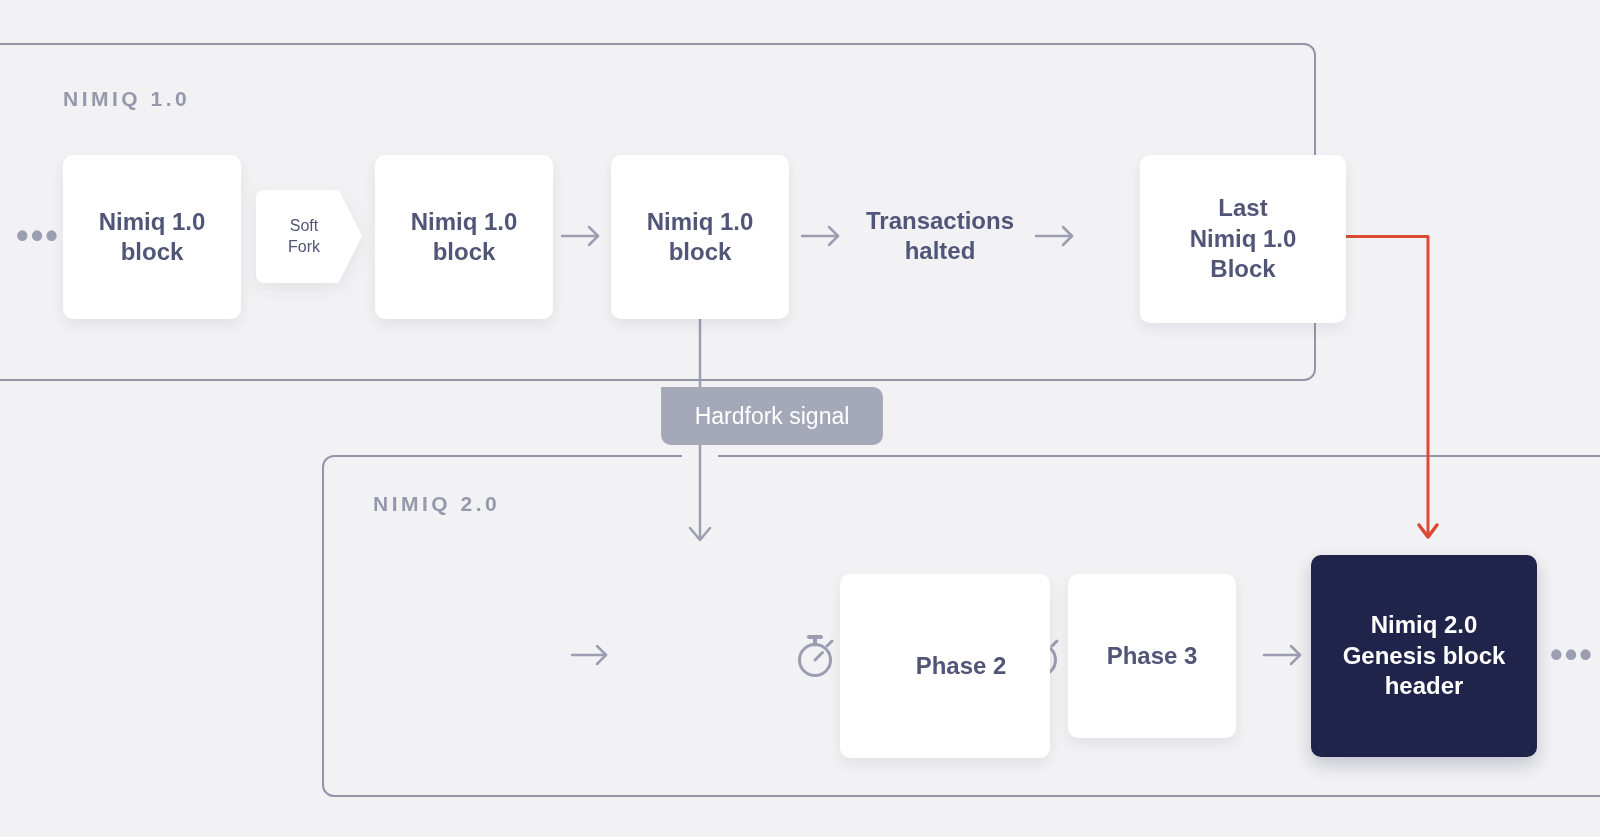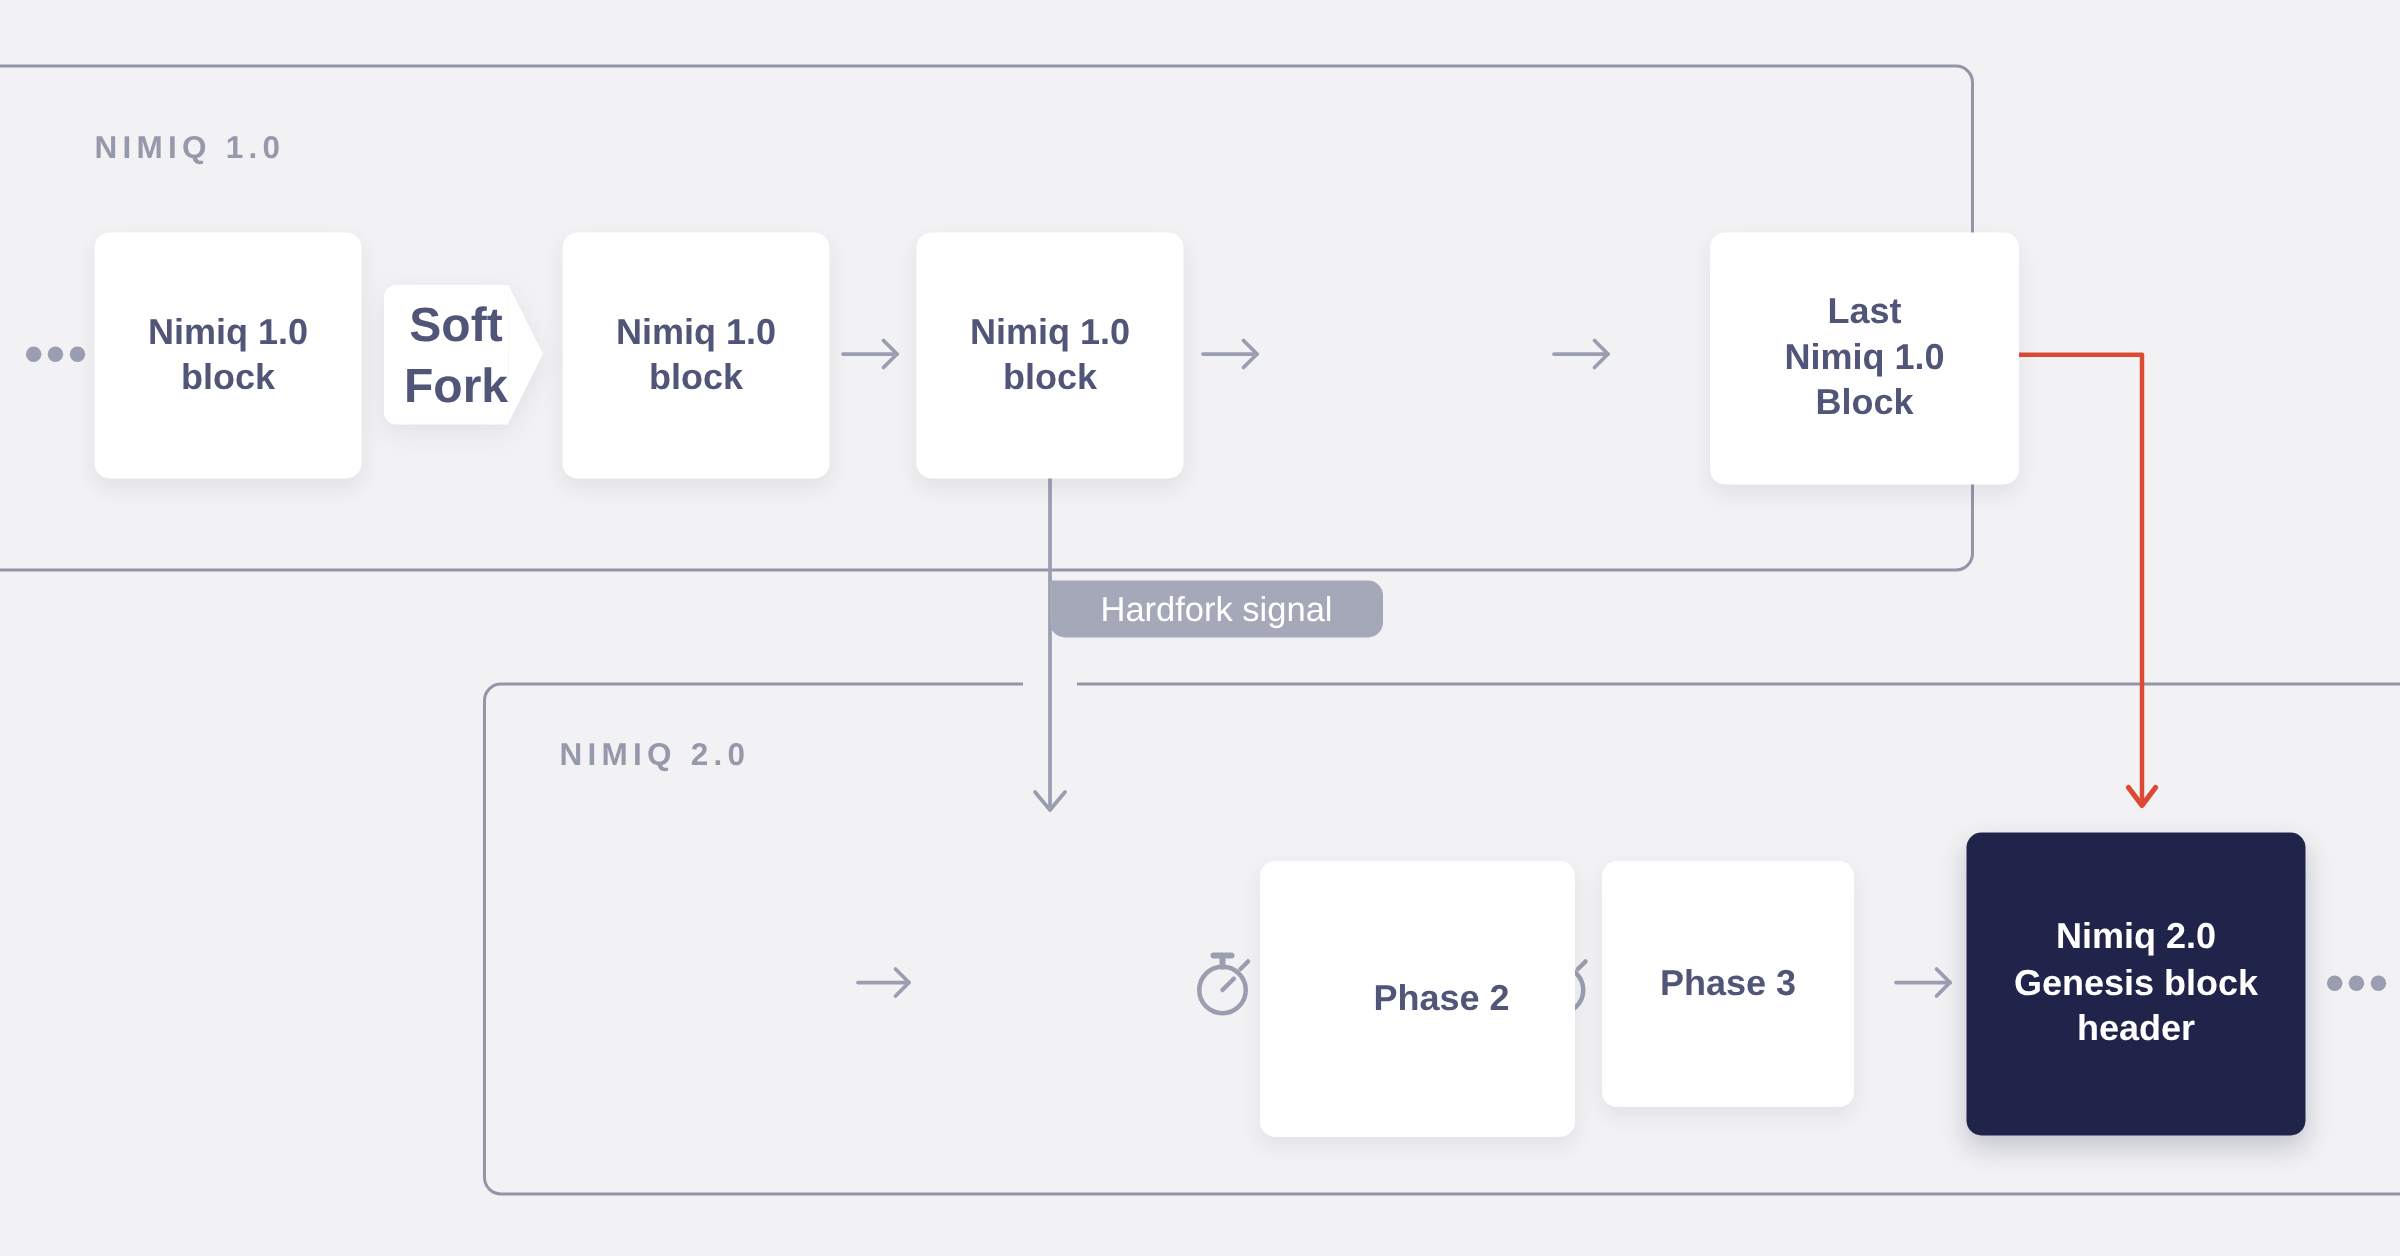--- a/index.html
+++ b/index.html
@@ -65,30 +65,30 @@
   
   .chevron{position:absolute;left:256px;top:190px;width:106px;height:93px;
     filter:drop-shadow(0 5px 8px rgba(33,36,74,0.08));}
   .chevron .chev-body{position:absolute;left:0;top:0;width:83px;height:93px;
     background:#ffffff;border-radius:8px 0 0 8px;}
   .chevron .chev-point{position:absolute;left:83px;top:0;width:0;height:0;
     border-top:46.5px solid transparent;border-bottom:46.5px solid transparent;
     border-left:23px solid #ffffff;}
   .chevron .chev-label{position:absolute;left:0;top:0;width:96px;height:93px;
     display:flex;align-items:center;justify-content:center;text-align:center;
-    font-weight:700;font-size:32px;line-height:1.27;color:#515578;white-space:pre-line;}
+    font-weight:400;font-size:16px;line-height:1.27;color:#515578;white-space:pre-line;}
 
   
   .badge{
     position:absolute;display:flex;align-items:center;justify-content:center;
     color:#ffffff;font-size:23px;font-weight:400;border-radius:10px;
     border-top-left-radius:0;white-space:nowrap;
   }
   .badge-snapshot{left:1427px;top:237px;width:152px;height:52px;background:#dd4a33;}
-  .badge-hardfork{left:700px;top:387px;width:222px;height:38px;background:#a5a8b9;}
+  .badge-hardfork{left:661px;top:387px;width:222px;height:58px;background:#a5a8b9;}
 
   
   .dots{
     position:absolute;display:flex;align-items:center;justify-content:center;
     color:#9b9eb0;font-size:36px;font-weight:700;letter-spacing:2px;line-height:1;
   }
   .dots-left{left:10px;top:218px;width:56px;height:36px;}
   .dots-right{left:1544px;top:637px;width:56px;height:36px;}
 </style>
 </head>
@@ -166,20 +166,22 @@
     <div class="chev-label">Soft
 Fork</div>
   </div>
 
   <div class="card card-b2">Nimiq 1.0
 block</div>
 
   <div class="card card-b3">Nimiq 1.0
 block</div>
 
+  <div class="free-label label-halted">Transactions
+halted</div>
 
   <div class="card card-b4">Last
 Nimiq 1.0
 Block</div>
 
 
   <div class="badge badge-hardfork">Hardfork signal</div>
 
   <div class="group-title title-nimiq2">NIMIQ 2.0</div>
 

